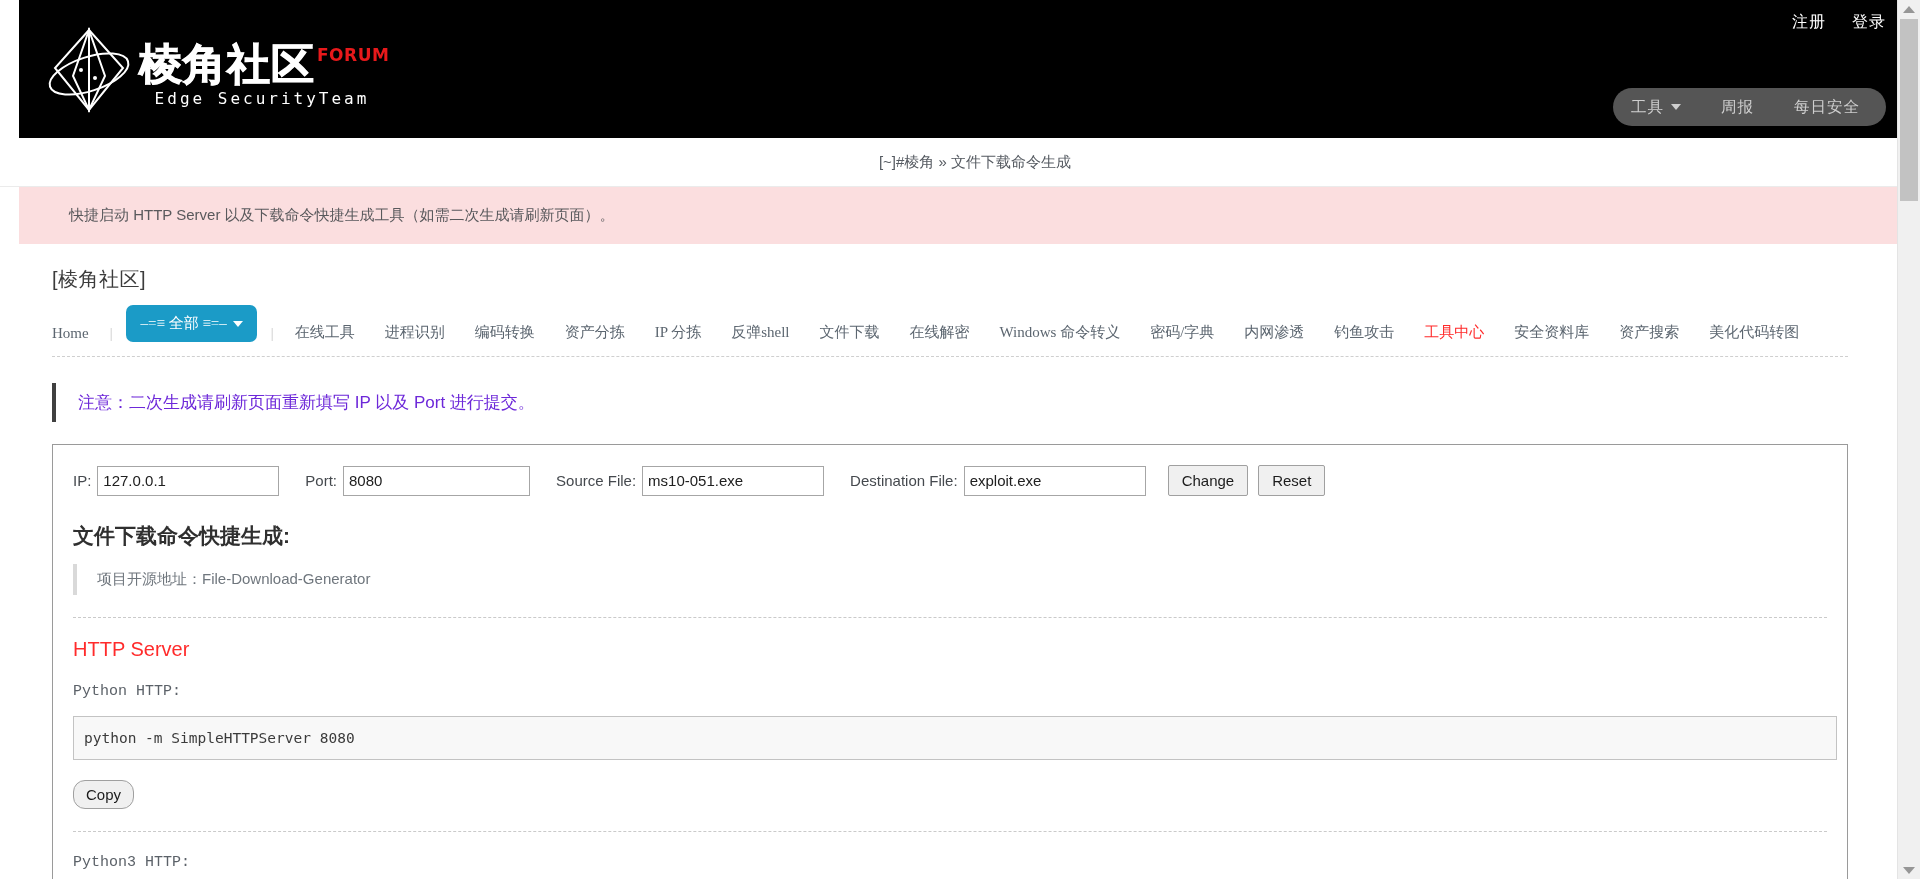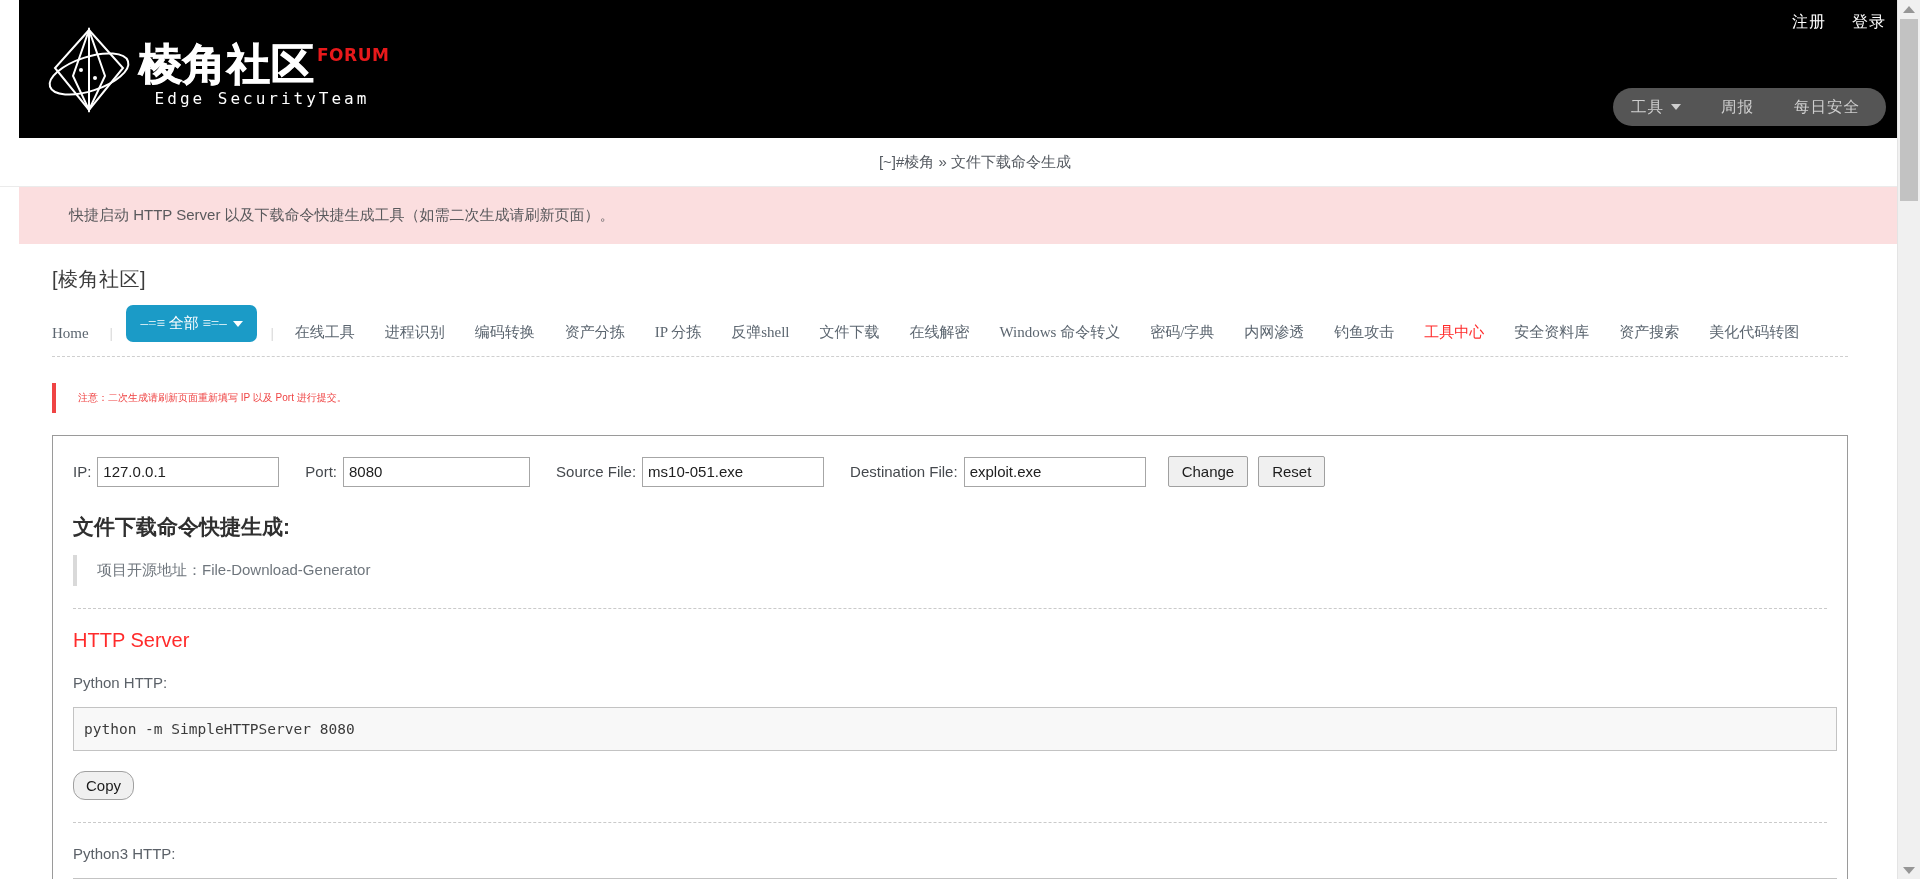--- a/index.html
+++ b/index.html
@@ -193,23 +193,23 @@
     cursor: pointer;
     white-space: nowrap;
   }
   .all-btn .caret-down {
     border-top-color: #ffffff;
   }
 
   .note {
     margin: 26px 0 0 0;
     padding: 8px 0 8px 22px;
-    border-left: 4px solid #ef4444;
-    color: #ef4444;
-    font-size: 10px;
+    border-left: 4px solid #404040;
+    color: #6d28d9;
+    font-size: 17px;
   }
 
   
   .panel {
     border: 1px solid #9a9a9a;
     margin-top: 22px;
     padding: 20px 0 0 0;
     border-bottom: none;
     border-right: 1px solid #9a9a9a;
     height: 548px;
@@ -274,20 +274,21 @@
   }
   .red-head {
     color: #ff2b2b;
     font-size: 20px;
     margin: 20px 0 0 20px;
   }
   .code-label {
     color: #5b6168;
     font-size: 15px;
     margin: 22px 0 0 20px;
+    font-family: Liberation Mono, monospace;
   }
   .code-box {
     margin: 16px 10px 0 20px;
     border: 1px solid #c3c3c3;
     background: #f8f8f8;
     color: #3b3b3b;
     font-family: "DejaVu Sans Mono", monospace;
     font-size: 14.5px;
     padding: 13px 10px;
     white-space: pre;

